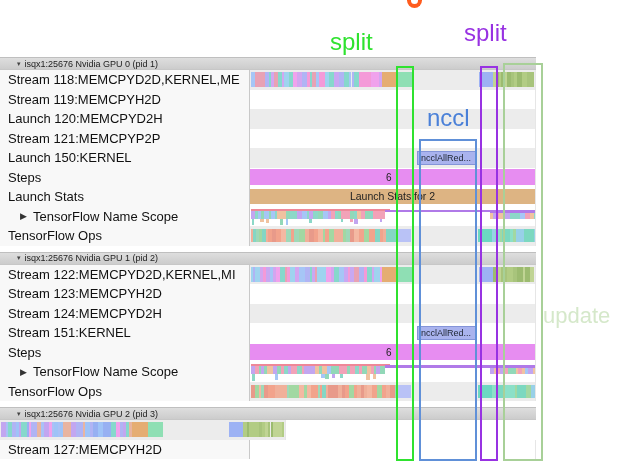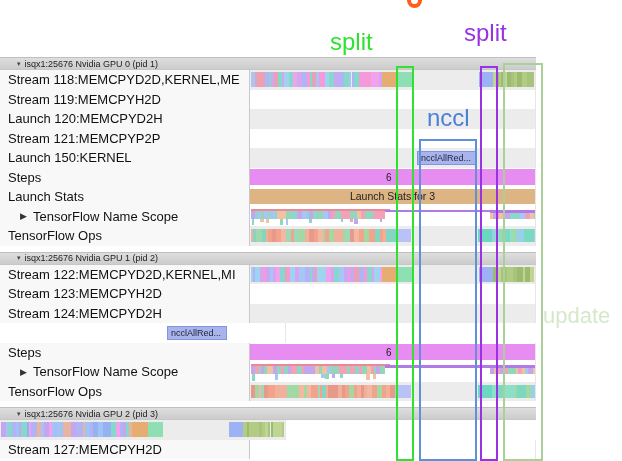--- a/index.html
+++ b/index.html
@@ -146,21 +146,21 @@
             <div class="seg" style="left: 0px; width: 285px; top: 1.5px; height: 16px; background: rgb(231, 141, 241);"></div>
             <div class="txt" style="left: 136px; top: 2px;">6</div>
           </div>
         </div>
         <div class="row">
           <div class="row-label">
             <span>Launch Stats</span>
           </div>
           <div class="track bg-w">
             <div class="seg" style="left: 0px; width: 285px; top: 2px; height: 15px; background: rgb(221, 180, 131);"></div>
-            <div class="txt" style="left: 0px; width: 285px; top: 2px; text-align: center; font-size: 10.5px;">Launch Stats for 3</div>
+            <div class="txt" style="left: 0px; width: 285px; top: 2px; text-align: center; font-size: 10.5px;">Launch Stats for 2</div>
           </div>
         </div>
         <div class="row">
           <div class="row-label">
             <span class="exp">▶</span>
             <span>TensorFlow Name Scope</span>
           </div>
           <div class="track bg-w">
             <div class="seg" style="left: 1px; width: 139px; top: 2px; height: 2px; background: rgb(238, 136, 152);"></div>
             <div class="seg" style="left: 1px; width: 3.70194px; top: 4px; height: 8px; background: rgb(194, 166, 240);"></div>
@@ -350,20 +350,23 @@
           </div>
           <div class="track bg-w"></div>
         </div>
         <div class="row">
           <div class="row-label">
             <span>Stream 124:MEMCPYD2H</span>
           </div>
           <div class="track bg-g"></div>
         </div>
         <div class="row">
+          <div class="row-label">
+            <span>Stream 151:KERNEL</span>
+          </div>
           <div class="track bg-w">
             <div class="nccl-block" style="left: 167px; width: 60px; top: 2.5px; height: 14px; background: rgb(169, 179, 238);">ncclAllRed...</div>
           </div>
         </div>
         <div class="row">
           <div class="row-label">
             <span>Steps</span>
           </div>
           <div class="track bg-w">
             <div class="seg" style="left: 0px; width: 285px; top: 1.5px; height: 16px; background: rgb(231, 141, 241);"></div>

